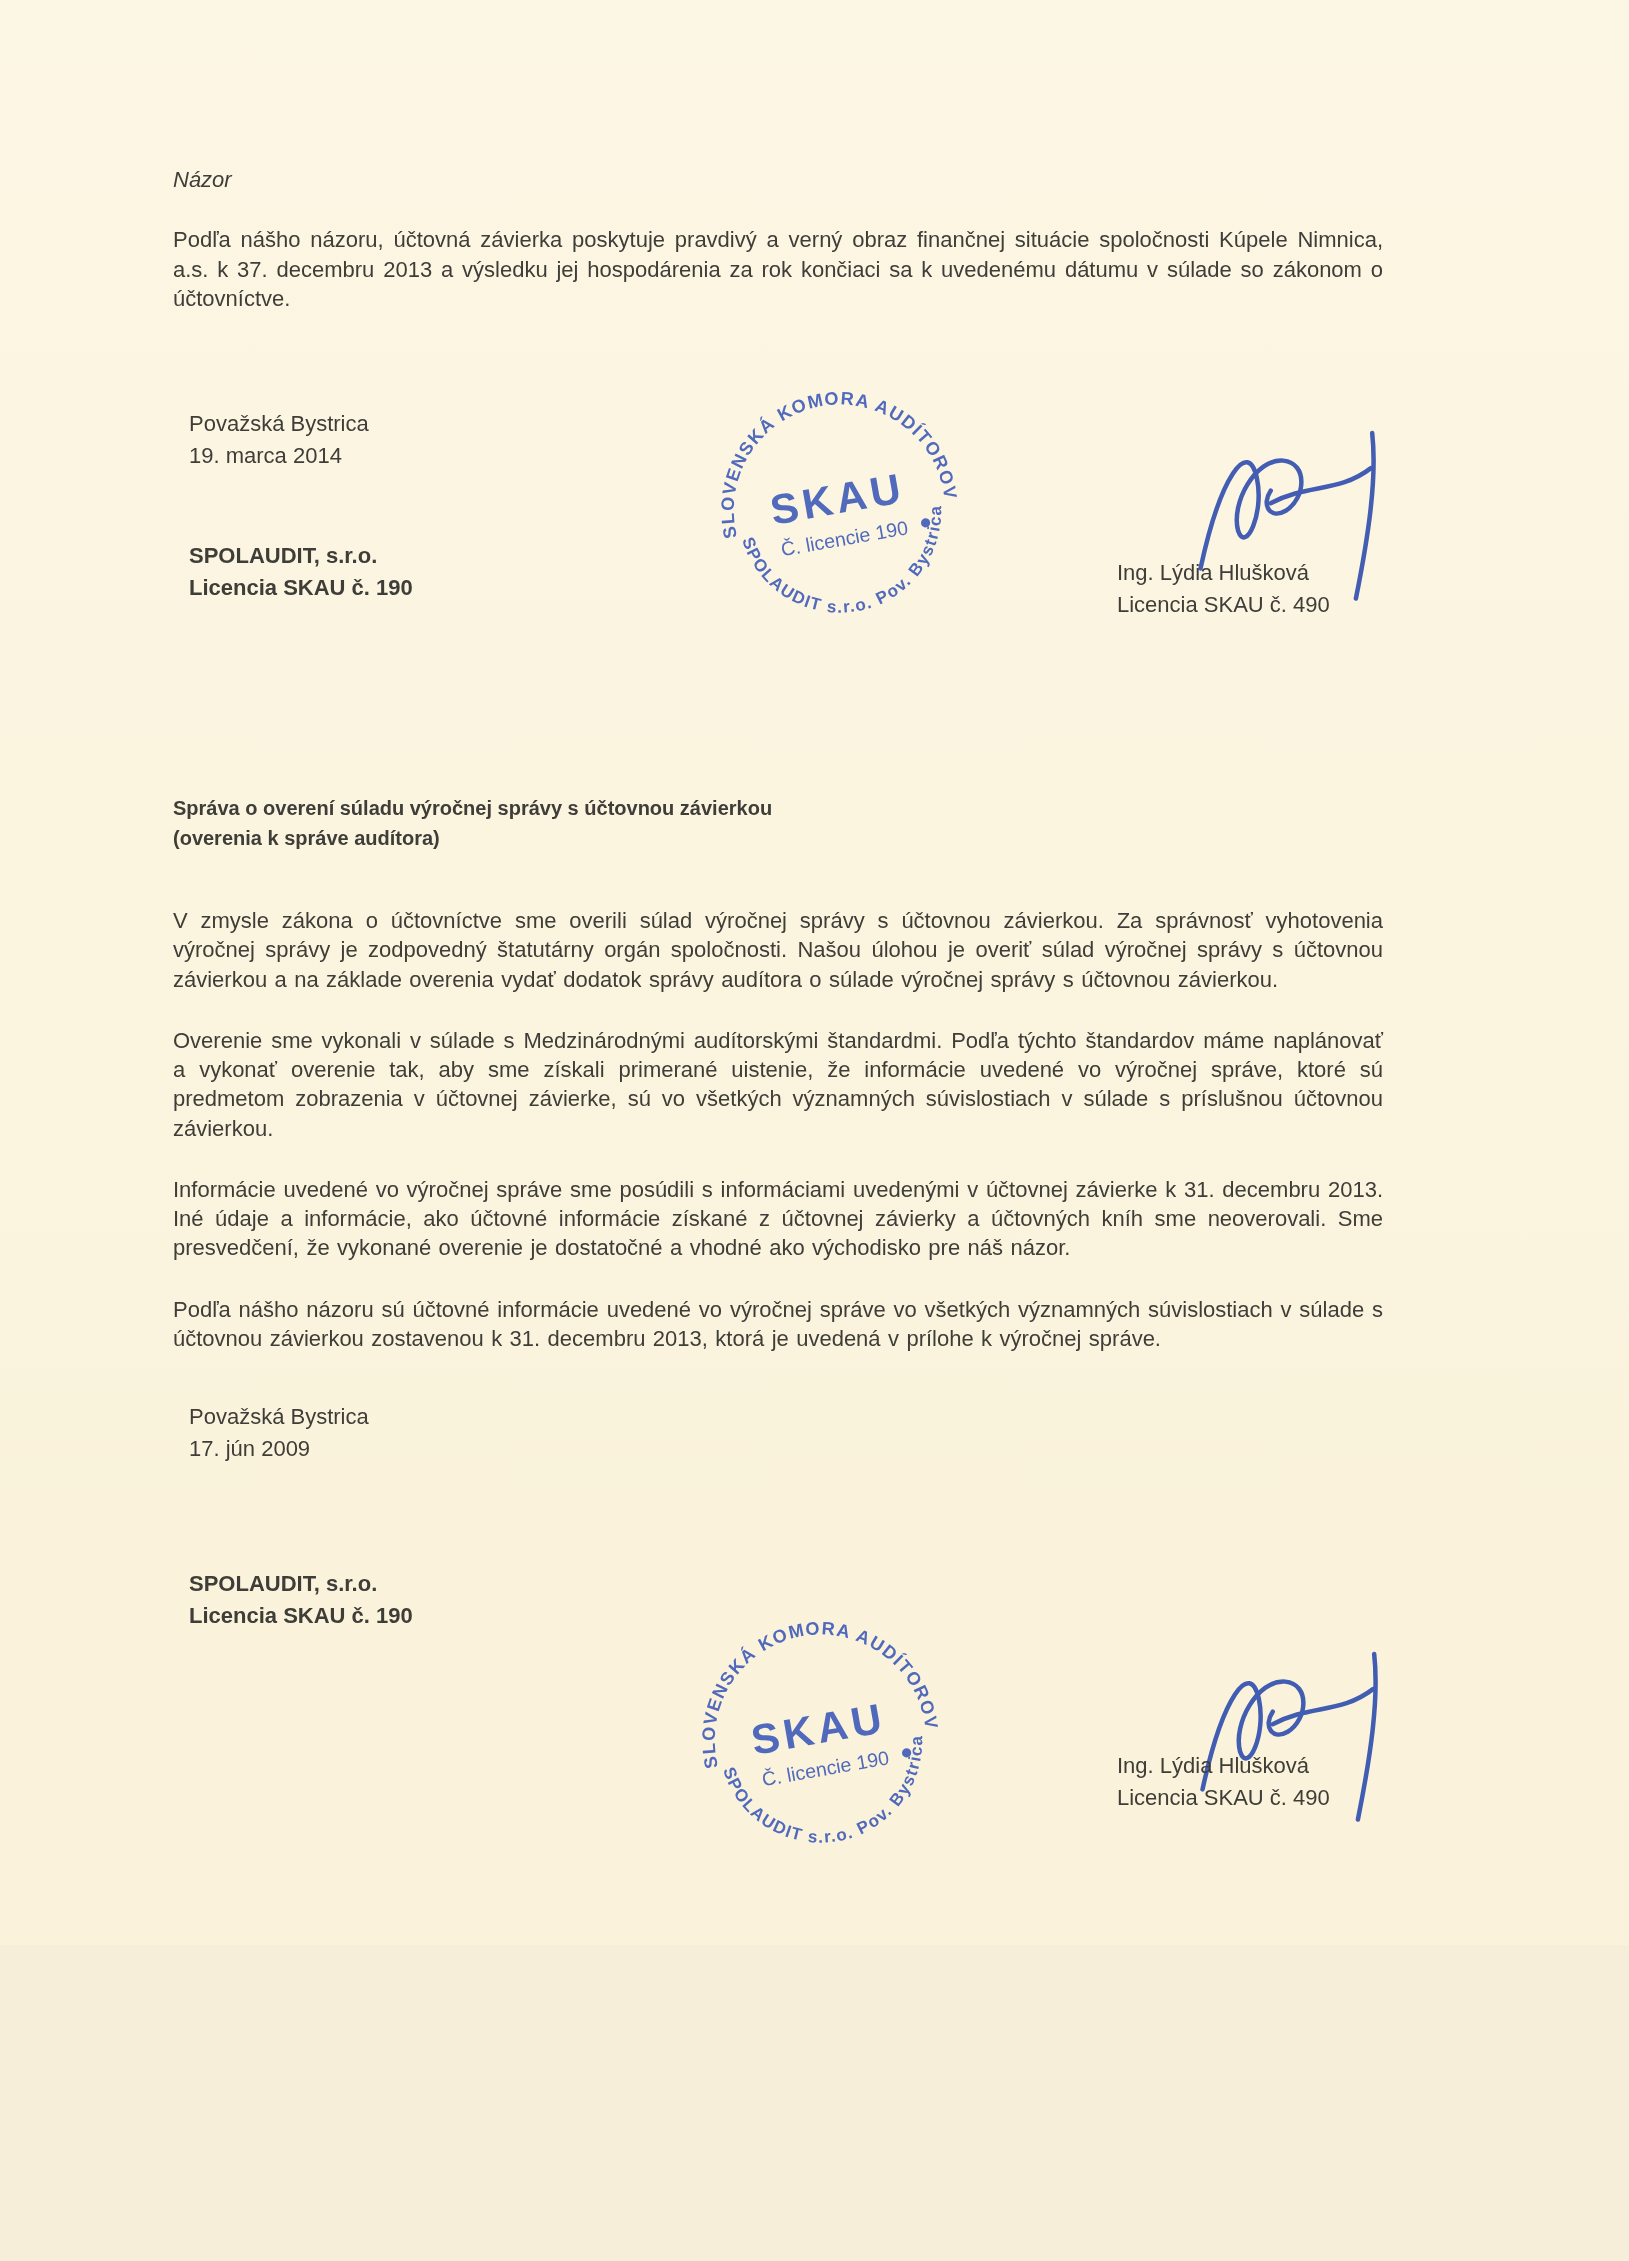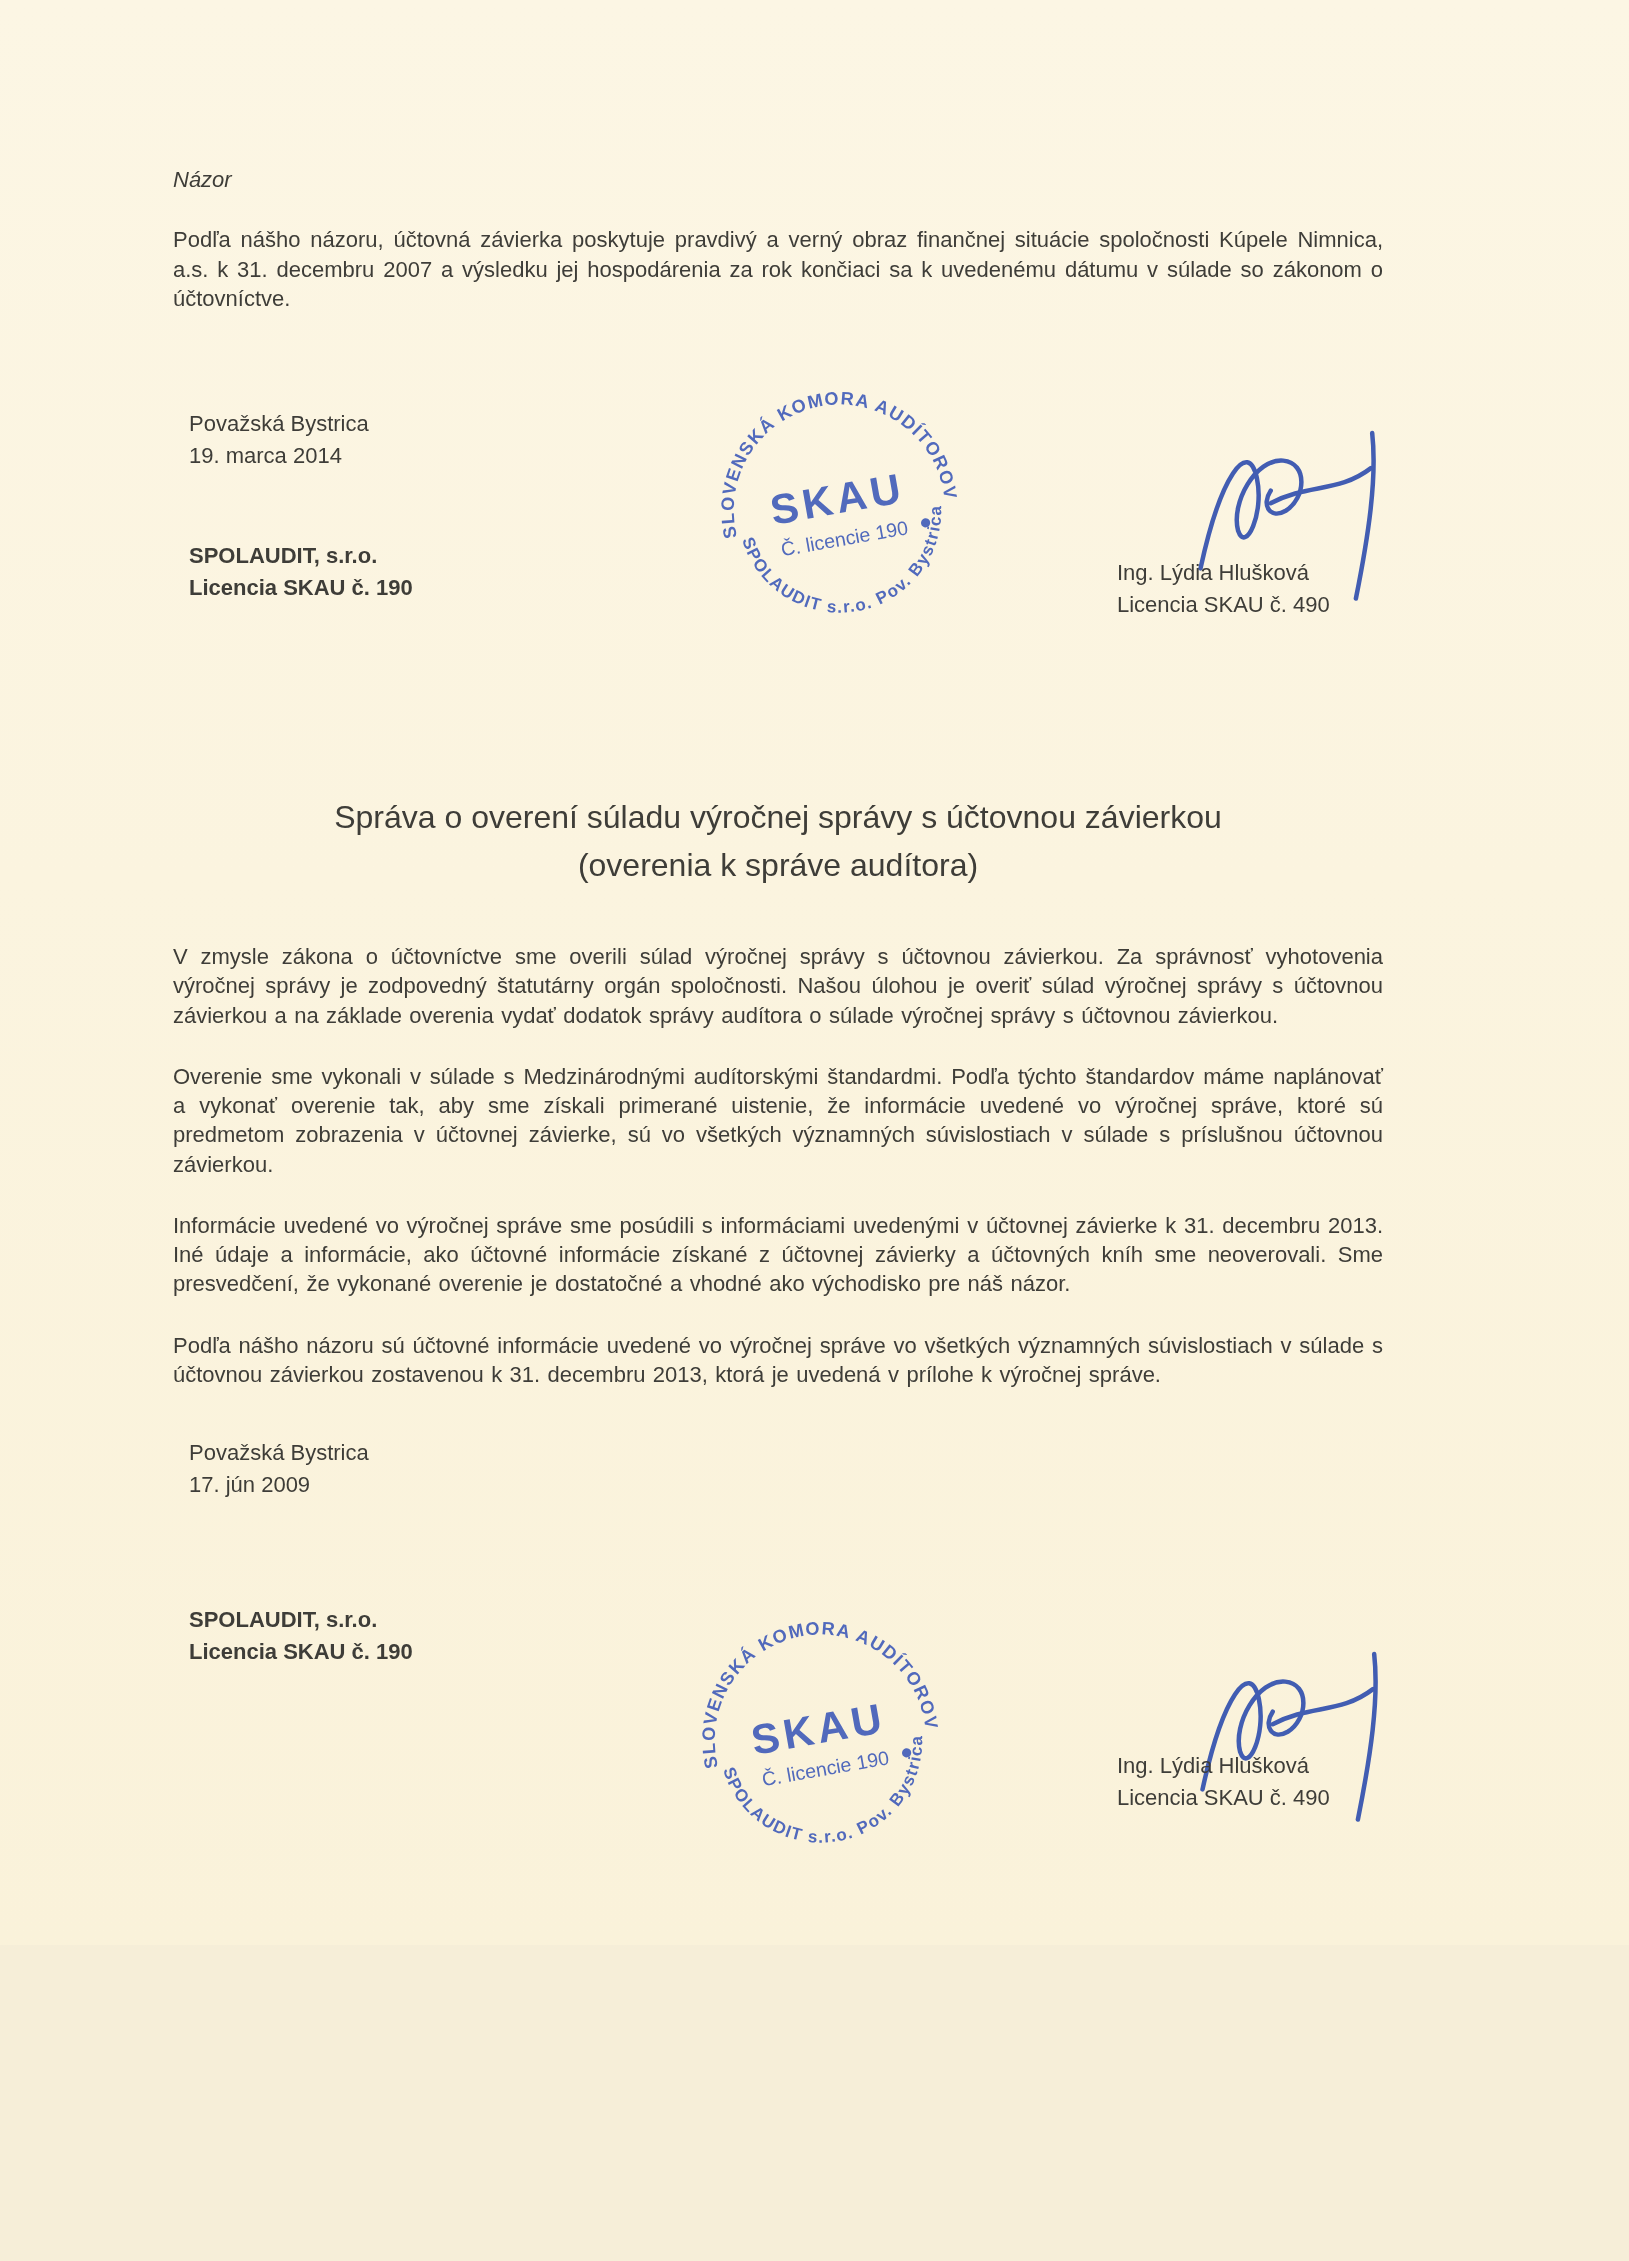--- a/index.html
+++ b/index.html
@@ -34,23 +34,22 @@
     margin: 0;
     text-align: justify;
     text-justify: inter-word;
     word-spacing: 1.3px;
   }
   .block { line-height: 1.45; margin-left: 16px; }
   .place-date { margin-top: 95px; }
   .company    { margin-top: 68px; font-weight: bold; }
 
   .report-title {
-    text-align: center;
-    font-weight: normal;
-    font-size: 32px;
+    font-weight: bold;
+    font-size: 20px;
     line-height: 1.5;
     margin: 0 0 53px 0;
   }
   .sec-report .para { margin-top: 32px; }
   .sec-report .para.p-first { margin-top: 0; }
   .sec-report .place-date { margin-top: 48px; }
   .sec-report .company    { margin-top: 103px; }
 
   
   .stamp {
@@ -100,21 +99,21 @@
   .signer-1 { top: 549px; }
   .signer-2 { top: 1742px; }
 </style>
 </head>
 <body>
 
 <div class="page">
 
   <section class="section sec-opinion">
     <p class="heading-italic">Názor</p>
-    <p class="para">Podľa nášho názoru, účtovná závierka poskytuje pravdivý a verný obraz finančnej situácie spoločnosti Kúpele Nimnica, a.s. k 31. decembru 2007 a výsledku jej hospodárenia za rok končiaci sa k uvedenému dátumu v súlade so zákonom o účtovníctve.</p>
+    <p class="para">Podľa nášho názoru, účtovná závierka poskytuje pravdivý a verný obraz finančnej situácie spoločnosti Kúpele Nimnica, a.s. k 37. decembru 2013 a výsledku jej hospodárenia za rok končiaci sa k uvedenému dátumu v súlade so zákonom o účtovníctve.</p>
 
     <div class="block place-date">
       <div>Považská Bystrica</div>
       <div>19. marca 2014</div>
     </div>
 
     <div class="block company">
       <div>SPOLAUDIT, s.r.o.</div>
       <div>Licencia SKAU č. 190</div>
     </div>

